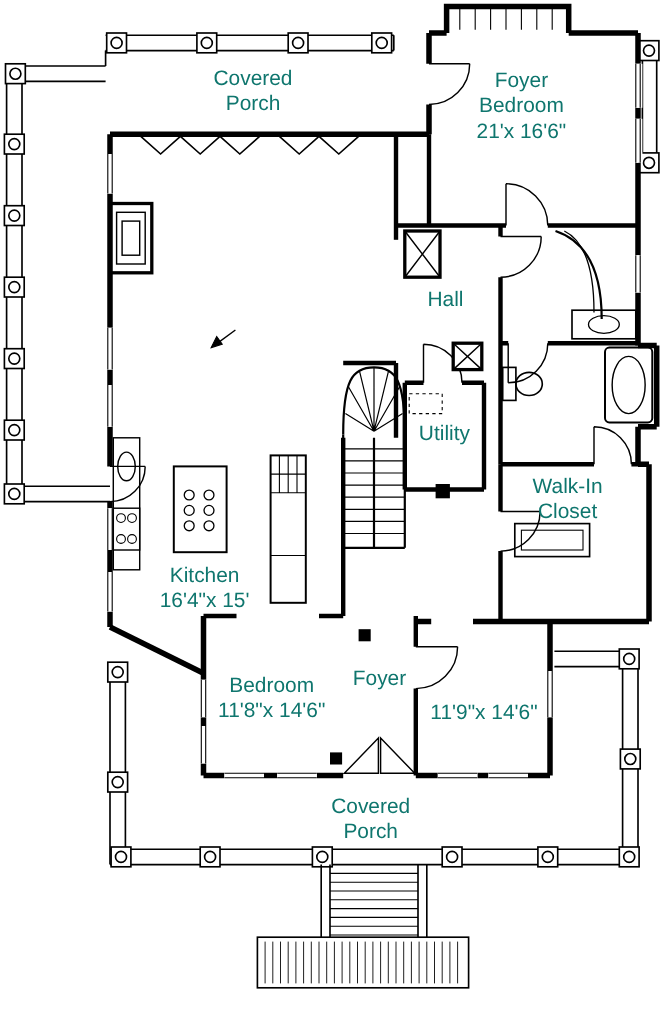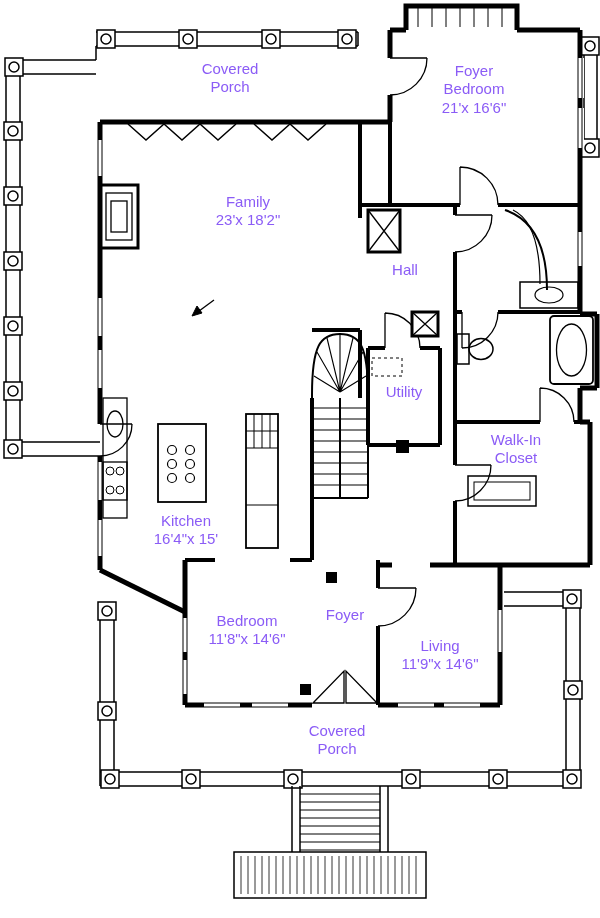--- a/index.html
+++ b/index.html
@@ -1,19 +1,19 @@
 <!DOCTYPE html>
 <html><head>
 <meta charset="utf-8">
 <style>
   html,body{margin:0;padding:0;background:#fff;}
   #plan{position:relative;width:600px;height:918px;background:#fff;overflow:hidden;
         font-family:"Liberation Sans",sans-serif;}
   #plan svg{position:absolute;left:0;top:0;}
-  .room-label{position:absolute;text-align:center;font-size:15px;line-height:1.22;color:#8b5cf6;z-index:5;}
+  .room-label{position:absolute;text-align:center;font-size:19px;line-height:1.22;color:#0f766e;z-index:5;}
   .room-name,.room-dims{display:block;}
   .room-dims{white-space:nowrap;}
 </style>
 </head>
 <body>
 
 <div id="plan">
 
   <svg width="600" height="918" viewBox="0 0 600 918">
     <defs>
@@ -251,24 +251,20 @@
   </svg>
 
   <div class="room-label" style="left:185px;top:60px;width:90px">
     <span class="room-name">Covered Porch</span>
     <span class="room-dims"></span>
   </div>
   <div class="room-label" style="left:424px;top:62px;width:100px">
     <span class="room-name">Foyer Bedroom</span>
     <span class="room-dims">21'x 16'6"</span>
   </div>
-  <div class="room-label" style="left:188px;top:193px;width:120px">
-    <span class="room-name">Family</span>
-    <span class="room-dims">23'x 18'2"</span>
-  </div>
   <div class="room-label" style="left:375px;top:261px;width:60px">
     <span class="room-name">Hall</span>
     <span class="room-dims"></span>
   </div>
   <div class="room-label" style="left:369px;top:383px;width:70px">
     <span class="room-name">Utility</span>
     <span class="room-dims"></span>
   </div>
   <div class="room-label" style="left:476px;top:431px;width:80px">
     <span class="room-name">Walk-In Closet</span>
@@ -280,21 +276,20 @@
   </div>
   <div class="room-label" style="left:182px;top:612px;width:130px">
     <span class="room-name">Bedroom</span>
     <span class="room-dims">11'8"x 14'6"</span>
   </div>
   <div class="room-label" style="left:313px;top:606px;width:64px">
     <span class="room-name">Foyer</span>
     <span class="room-dims"></span>
   </div>
   <div class="room-label" style="left:375px;top:637px;width:130px">
-    <span class="room-name">Living</span>
     <span class="room-dims">11'9"x 14'6"</span>
   </div>
   <div class="room-label" style="left:292px;top:722px;width:90px">
     <span class="room-name">Covered Porch</span>
     <span class="room-dims"></span>
   </div>
 
 </div>
 
 </body></html>

